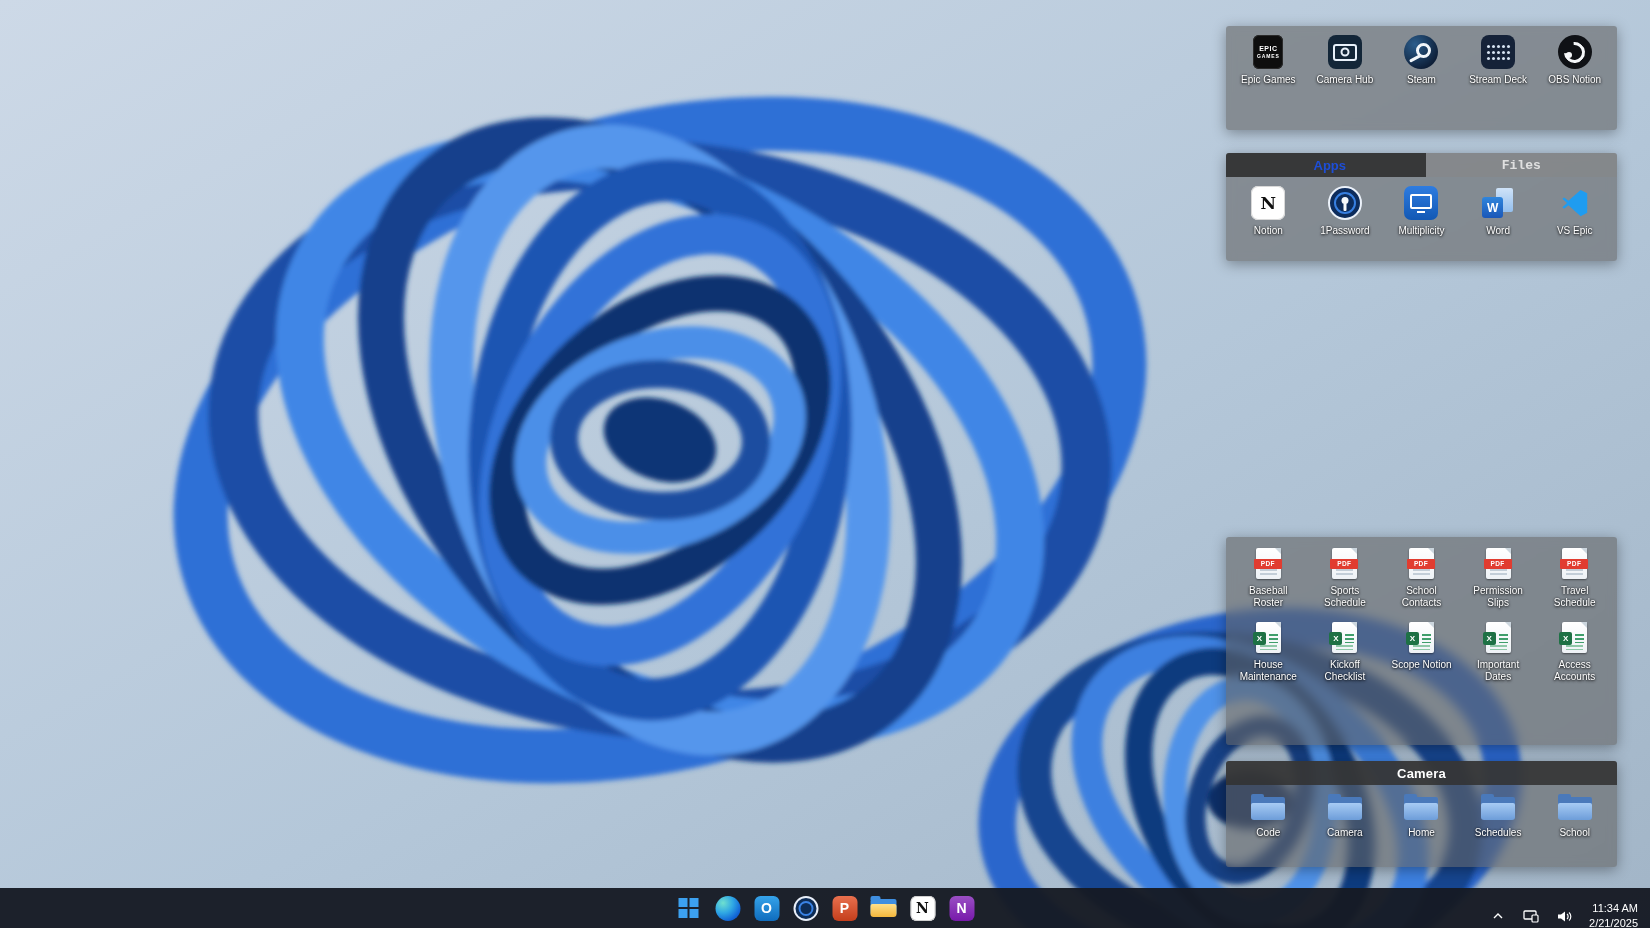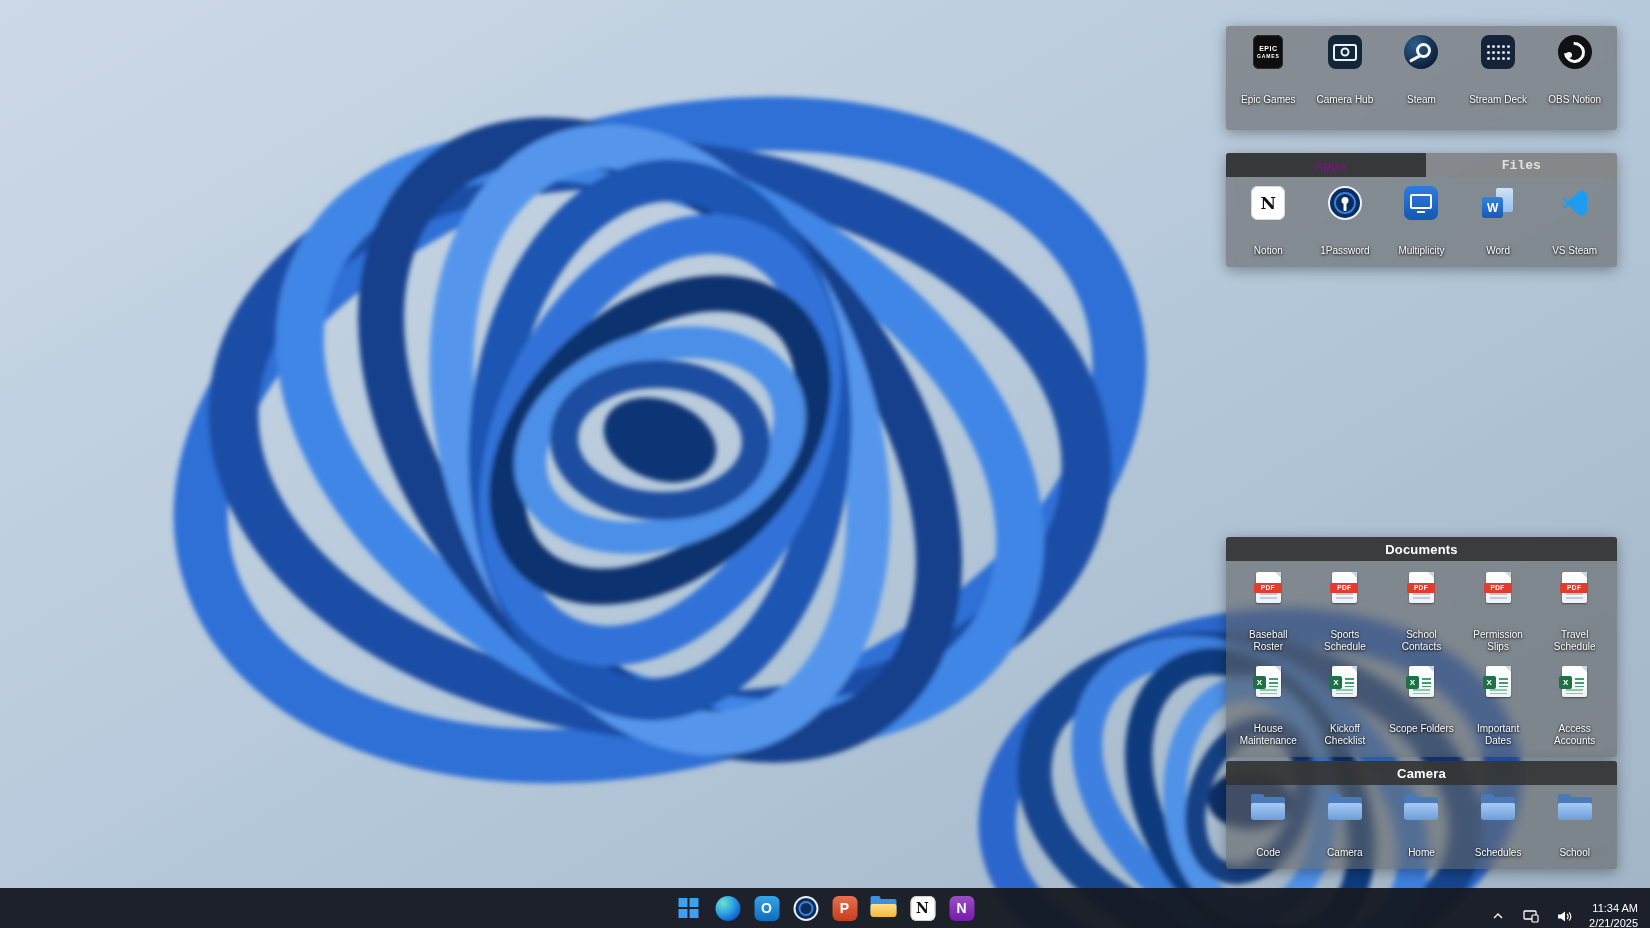--- a/index.html
+++ b/index.html
@@ -8,27 +8,27 @@
   .wallpaper{position:absolute;inset:0;z-index:0;}
   .wallpaper svg{display:block;width:100%;height:100%;}
 
   
   .panel{position:absolute;left:1226px;width:391px;background:rgba(98,98,98,.60);border-radius:3px;
          box-shadow:0 3px 14px rgba(0,0,0,.35);overflow:hidden;z-index:3;backdrop-filter:blur(5px);}
   .panel-title{height:24px;background:rgba(50,50,50,.88);display:flex;align-items:center;justify-content:center;
                color:#fff;font-size:13px;font-weight:700;letter-spacing:.2px;}
   .tabstrip{display:flex;height:24px;}
   .tab{flex:1;display:flex;align-items:center;justify-content:center;font-size:13px;font-weight:700;cursor:default;}
-  .tab-active{background:rgba(48,48,48,.90);color:#701a75;padding-left:8px;}
+  .tab-active{background:rgba(48,48,48,.90);color:#1d4ed8;padding-left:8px;}
   .tab-inactive{background:rgba(135,135,135,.55);color:#e0e0e0;font-family:Liberation Mono, monospace;}
 
   .prow{display:grid;grid-template-columns:repeat(5,1fr);padding:8px 4px 10px;row-gap:12px;}
   .cell{display:flex;flex-direction:column;align-items:center;gap:4px;}
   .clabel{font-size:10px;color:#fff;text-align:center;text-shadow:0 1px 3px rgba(0,0,0,.95),0 0 2px rgba(0,0,0,.6);
-          line-height:1.2;max-width:70px;margin-top:20px;}
+          line-height:1.2;max-width:70px;}
 
   .ic{width:36px;height:36px;display:flex;align-items:center;justify-content:center;position:relative;}
 
   
   .ic-epic{width:30px;height:34px;background:#0e0e0e;border-radius:6px;display:flex;flex-direction:column;
            align-items:center;justify-content:center;gap:1px;box-shadow:inset 0 0 0 1px #2b2b2b;}
   .ep1{font-size:7px;font-weight:700;color:#fff;letter-spacing:.5px;}
   .ep2{font-size:5px;font-weight:700;color:#fff;letter-spacing:.9px;}
   .ic-ch{width:34px;height:34px;background:#132638;border-radius:8px;display:flex;align-items:center;justify-content:center;}
   .ch-cam{width:20px;height:13px;border:2px solid #e8f1fa;border-radius:3px;position:relative;}
@@ -244,27 +244,26 @@
         </div>
           </div>
         <span class="clabel">Word</span>
       </div>
       <div class="cell">
         <div class="ic ic-vsc">
           <svg width="30" height="30" viewBox="0 0 32 32">
             <path d="M22 2 L9 13.5 L4.5 10 L2.5 11.5 L7.5 16 L2.5 20.5 L4.5 22 L9 18.5 L22 30 L29 26.5 V5.5 Z" fill="#1f9cf0"></path>
           </svg>
         </div>
-        <span class="clabel">VS Steam</span>
+        <span class="clabel">VS Epic</span>
       </div>
     </div>
   </div>
 
   <div class="panel" style="top:537px;min-height:208px;">
-    <div class="panel-title">Documents</div>
     <div class="prow" style="padding-bottom:2px;">
       <div class="cell">
         <div class="ic">
             <div class="file">
           <div class="fold"></div>
           <div class="pdf-band">PDF</div>
           <div class="pdf-lines"></div>
         </div>
           </div>
         <span class="clabel">Baseball Roster</span>
@@ -335,21 +334,21 @@
       </div>
       <div class="cell">
         <div class="ic">
             <div class="file">
           <div class="fold"></div>
           <div class="xls-sq">X</div>
           <div class="xls-lines"></div>
           <div class="xls-lines2"></div>
         </div>
           </div>
-        <span class="clabel">Scope Folders</span>
+        <span class="clabel">Scope Notion</span>
       </div>
       <div class="cell">
         <div class="ic">
             <div class="file">
           <div class="fold"></div>
           <div class="xls-sq">X</div>
           <div class="xls-lines"></div>
           <div class="xls-lines2"></div>
         </div>
           </div>

